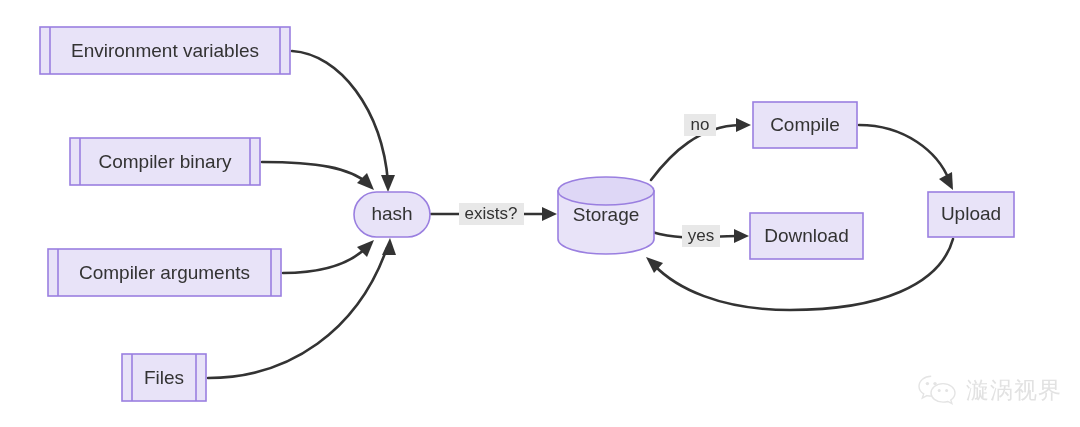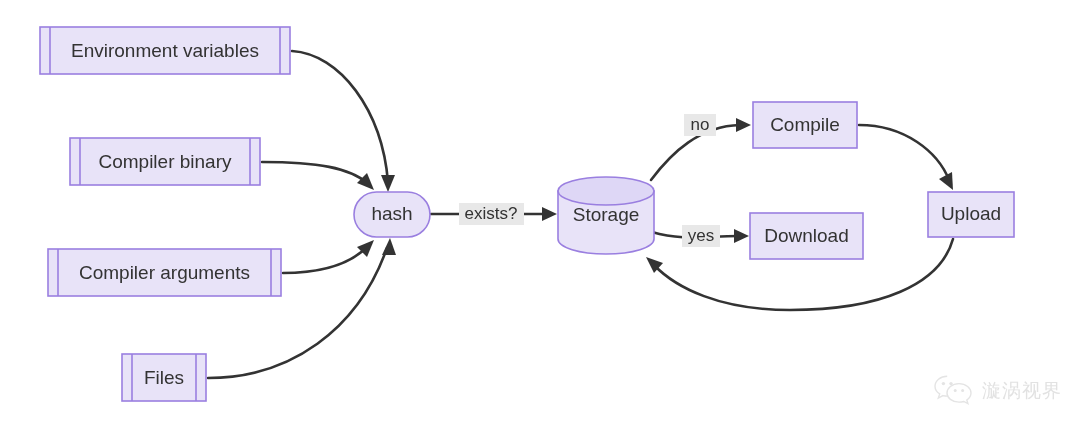--- a/index.html
+++ b/index.html
@@ -72,21 +72,21 @@
     right: 18px;
     bottom: 20px;
     display: flex;
     align-items: center;
     gap: 9px;
     opacity: 1;
     pointer-events: none;
   }
   #watermark .wm-text {
     font-family: "DejaVu Sans", sans-serif;
-    font-size: 19px;
+    font-size: 23px;
     color: #e2e2e2;
     letter-spacing: 1px;
     line-height: 1;
     white-space: nowrap;
   }
 </style>
 </head>
 <body>
 
 <div id="stage">

